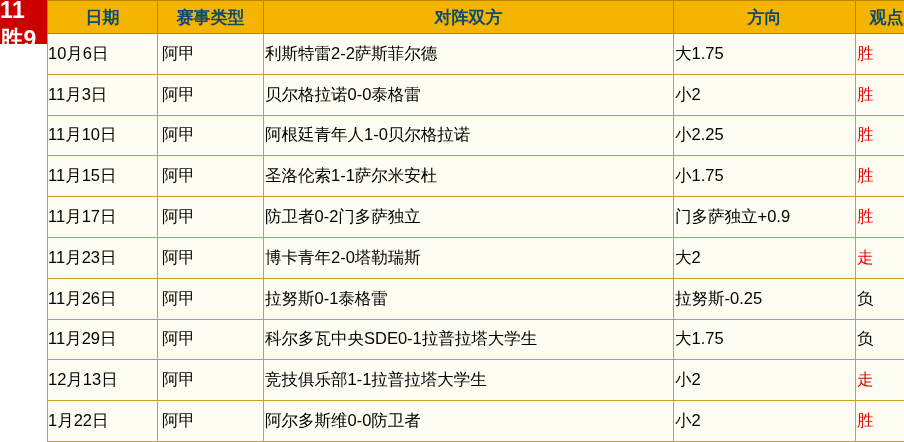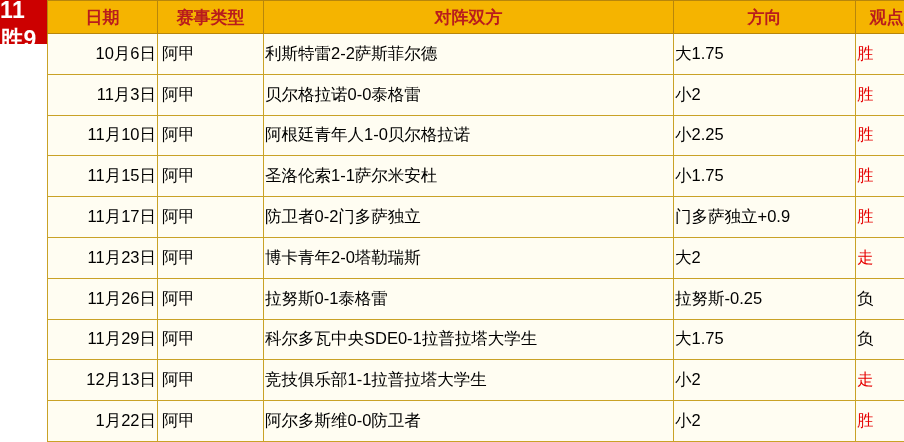--- a/index.html
+++ b/index.html
@@ -38,21 +38,21 @@
     table-layout: fixed;
   }
   col.c-date { width: 110px; }
   col.c-comp { width: 106px; }
   col.c-match { width: 410px; }
   col.c-dir { width: 182px; }
   col.c-res { width: 96px; }
 
   thead th {
     background: #f5b400;
-    color: #b91c1c;
+    color: #0c4a6e;
     font-size: 17px;
     font-weight: bold;
     height: 33px;
     border: 1px solid #b8860b;
     text-align: center;
     vertical-align: middle;
   }
   tbody td {
     height: 30px;
     border: 1px solid #c9a227;
@@ -61,21 +61,21 @@
     color: #000000;
     background: #fffdf2;
     white-space: nowrap;
     overflow: hidden;
   }
   tbody td.date, tbody td.comp {
     text-align: left;
     padding-left: 4px;
   }
   tbody td.date {
-    text-align: right;
+    text-align: left;
     padding-left: 0;
   }
   tbody td.res-win { color: #e60000; font-weight: normal; }
   tbody td.res-draw { color: #e60000; font-weight: normal; }
   tbody td.res-lose { color: #000000; }
 </style>
 </head>
 <body>
 
 <div class="sheet">

